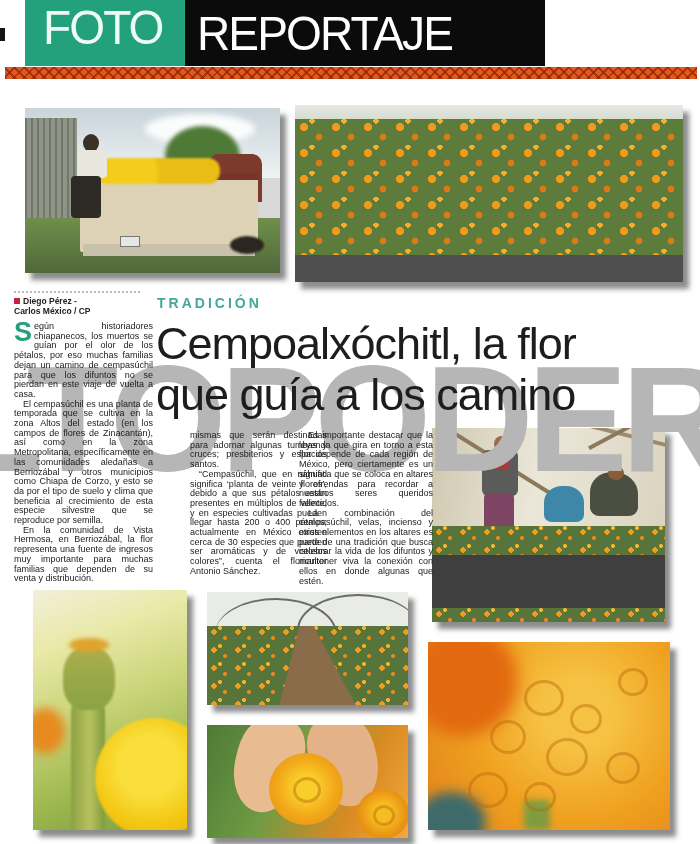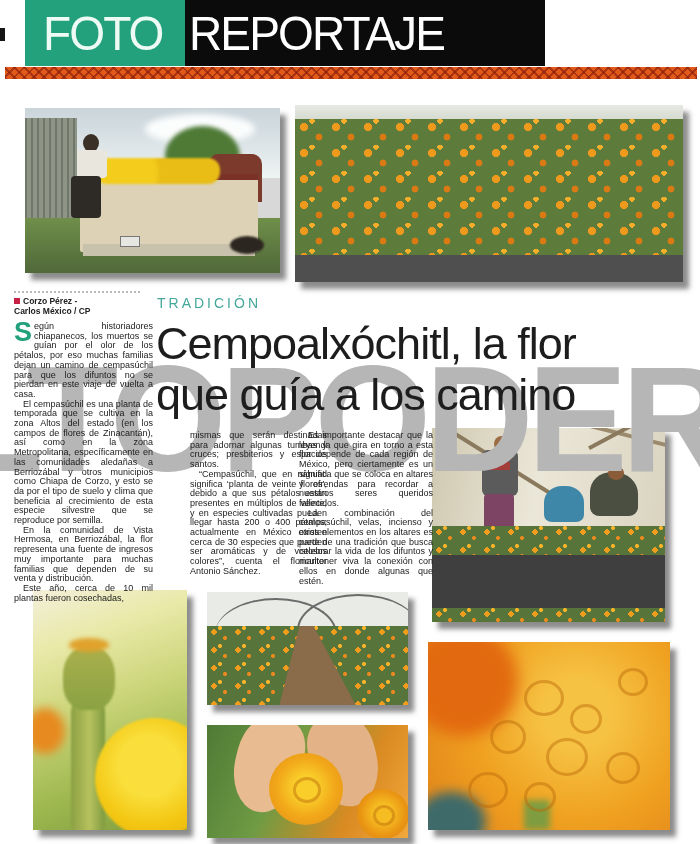--- a/index.html
+++ b/index.html
@@ -2,23 +2,23 @@
 <html><head>
 <meta charset="utf-8">
 <style>
   html,body{margin:0;padding:0;background:#ffffff;}
   .page{position:relative;width:700px;height:844px;background:#fff;overflow:hidden;
         font-family:"Liberation Sans", sans-serif;color:#1a1a1a;}
 
   
   .corner-mark{position:absolute;left:0;top:28px;width:5px;height:13px;background:#151515;}
   .mast-green{position:absolute;left:25px;top:0;width:160px;height:66px;background:#23a17c;
-              display:flex;align-items:center;justify-content:center;}
+              display:flex;justify-content:center;}
   .mast-black{position:absolute;left:185px;top:0;width:360px;height:66px;background:#0b0b0b;
-              display:flex;align-items:center;padding-left:4px;box-sizing:border-box;}
+              display:flex;align-items:center;padding-left:12px;box-sizing:border-box;}
   .mast-word{font-size:48px;font-weight:400;letter-spacing:-2px;transform:scaleX(.96);transform-origin:left center;white-space:nowrap;}
   .mast-green .mast-word{color:#eefaf4;}
   .mast-black .mast-word{color:#ffffff;}
   .pattern-bar{position:absolute;left:5px;top:67px;width:692px;height:12px;background-color:#e25a1a;
      background-image:
        repeating-linear-gradient(45deg, rgba(140,30,12,.65) 0 2px, rgba(0,0,0,0) 2px 7px),
        repeating-linear-gradient(-45deg, rgba(140,30,12,.65) 0 2px, rgba(0,0,0,0) 2px 7px);}
 
   
   .photo{position:absolute;overflow:hidden;background:#d8d8d8;z-index:1;
@@ -121,21 +121,21 @@
 
   
   .watermark{position:absolute;left:-150px;top:344px;z-index:2;font-size:150px;font-weight:700;
              letter-spacing:-6px;color:#b6b6b6;white-space:nowrap;line-height:1;}
 
   
   .textlayer{position:absolute;left:0;top:0;width:700px;height:844px;z-index:3;pointer-events:none;}
   .dotline{position:absolute;left:14px;top:291px;width:126px;border-top:2px dotted #b9b9b9;}
   .byline{position:absolute;left:14px;top:296px;width:130px;font-size:8.5px;font-weight:700;line-height:10px;color:#222;}
   .byline-sq{display:inline-block;width:6px;height:6px;background:#c72045;margin-right:3px;}
-  .kicker{position:absolute;left:157px;top:295px;font-size:14px;letter-spacing:3px;color:#43a79a;font-weight:400;}
+  .kicker{position:absolute;left:157px;top:295px;font-size:14px;letter-spacing:3px;color:#43a79a;font-weight:700;}
   .headline{position:absolute;left:156px;top:318px;width:530px;font-size:45px;line-height:51px;
             letter-spacing:-1px;color:#1d1d1d;font-weight:400;}
   .col{position:absolute;font-size:9px;line-height:9.7px;text-align:justify;color:#1b1b1b;}
   .col p{margin:0;text-indent:9px;}
   .col p.first{text-indent:0;}
   .col-1{left:14px;top:322px;width:139px;}
   .col-2{left:158px;top:431px;width:137px;margin-left:32px;}
   .col-3{left:299px;top:431px;width:134px;}
   .dropcap{float:left;font-size:27px;line-height:21px;font-weight:700;color:#23a17c;padding-right:2px;}
 </style>
@@ -233,34 +233,33 @@
     <div class="ring" style="left:40px;top:130px;width:34px;height:30px;"></div>
     <div class="ring" style="left:96px;top:140px;width:26px;height:24px;"></div>
     <div class="ring" style="left:190px;top:26px;width:24px;height:22px;"></div>
   </div>
 
   <div class="watermark">ALTOPODER.MX</div>
 
   <div class="textlayer">
     <div class="dotline"></div>
     <div class="byline">
-      <span class="byline-sq"></span><span>Corzo Pérez -</span><br>
+      <span class="byline-sq"></span><span>Diego Pérez -</span><br>
       <span>Carlos México / CP</span>
     </div>
     <div class="kicker">TRADICIÓN</div>
     <div class="headline">
       <span>Cempoalxóchitl, la flor</span><br>
       <span>que guía a los camino</span>
     </div>
 
     <div class="col col-1">
       <p class="first"><span class="dropcap">S</span><span>egún historiadores chiapanecos, los muertos se guían por el olor de los pétalos, por eso muchas familias dejan un camino de cempasúchil para que los difuntos no se pierdan en este viaje de vuelta a casa.</span></p>
       <p>El cempasúchil es una planta de temporada que se cultiva en la zona Altos del estado (en los campos de flores de Zinacantán), así como en la zona Metropolitana, específicamente en las comunidades aledañas a Berriozábal y otros municipios como Chiapa de Corzo, y esto se da por el tipo de suelo y clima que beneficia al crecimiento de esta especie silvestre que se reproduce por semilla.</p>
       <p>En la comunidad de Vista Hermosa, en Berriozábal, la flor representa una fuente de ingresos muy importante para muchas familias que dependen de su venta y distribución.</p>
-      <p>Este año, cerca de 10 mil plantas fueron cosechadas,</p>
     </div>
 
     <div class="col col-2">
       <p class="first">mismas que serán destinadas para adornar algunas tumbas y cruces; presbiterios y espacios santos.</p>
       <p>“Cempasúchil, que en náhuatl significa ‘planta de veinte flores’, debido a que sus pétalos están presentes en múltiplos de veinte, y en especies cultivadas pueden llegar hasta 200 o 400 pétalos; actualmente en México existen cerca de 30 especies que pueden ser aromáticas y de vistosos colores”, cuenta el floricultor Antonio Sánchez.</p>
     </div>
 
     <div class="col col-3">
       <p>Es importante destacar que la leyenda que gira en torno a esta flor depende de cada región de México, pero ciertamente es un significa que se coloca en altares y ofrendas para recordar a nuestros seres queridos fallecidos.</p>
       <p>La combinación del cempasúchil, velas, incienso y otros elementos en los altares es parte de una tradición que busca celebrar la vida de los difuntos y mantener viva la conexión con ellos en donde algunas que estén.</p>

